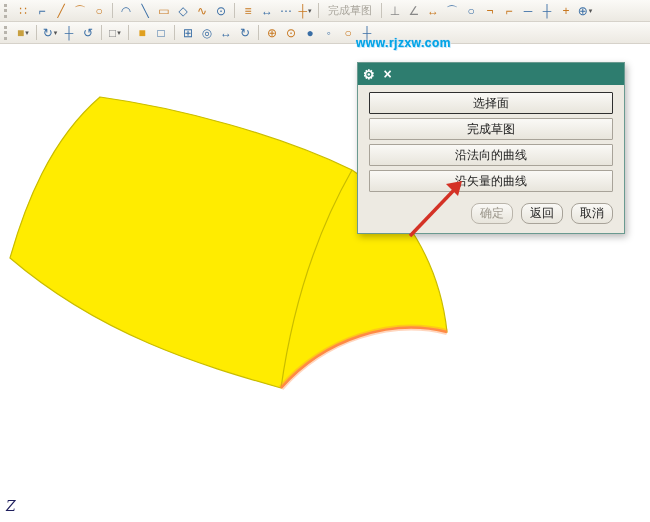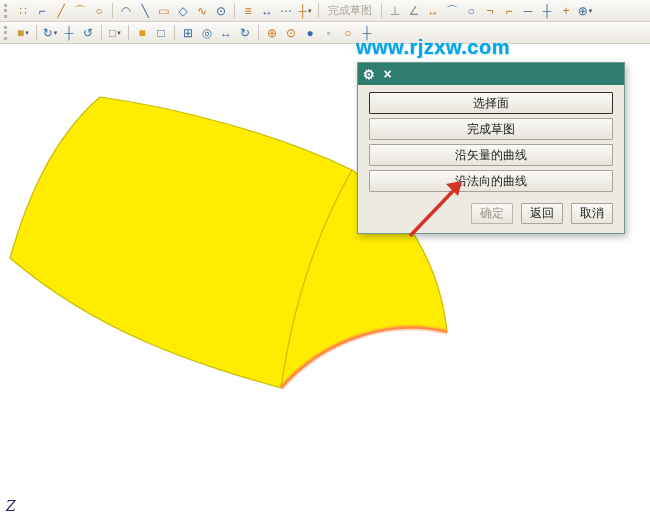--- a/index.html
+++ b/index.html
@@ -30,21 +30,21 @@
   .tb-icon{
     min-width:18px;height:18px;display:inline-flex;align-items:center;justify-content:center;
     font-size:12px;line-height:1;border-radius:2px;cursor:default;user-select:none;
   }
   .tb-icon .dd{font-size:7px;color:#555;margin-left:1px}
   .tb-sep{width:1px;height:15px;background:#c8c4bb;margin:0 3px;flex:none}
   .tb-label{font-size:11px;color:#a9a59c;padding:0 5px;white-space:nowrap}
   
   .watermark{
     position:absolute;left:356px;top:36px;z-index:8;
-    font-size:20px;font-weight:bold;letter-spacing:.5px;
+    font-size:12px;font-weight:bold;letter-spacing:.5px;
     color:var(--watermark-blue);
     text-shadow:0 0 3px #ffffff,0 0 1px #0070c0,1px 1px 0 #bfeaff;
   }
   
   #viewport{position:absolute;left:0;top:0;z-index:1}
   
   .dialog{
     position:absolute;left:357px;top:62px;width:268px;z-index:5;
     background:var(--dialog-bg);
     border:1px solid #6a9a90;
@@ -66,21 +66,21 @@
     height:22px;width:100%;
     background:linear-gradient(#faf9f6,#e8e5dc);
     border:1px solid #a8a399;border-radius:1px;
     font-size:12px;font-family:Liberation Sans, sans-serif;color:#1a1a1a;cursor:pointer;
   }
   .dlg-btn.default{border:1px solid #2f2f2f}
   .dialog-footer{display:flex;justify-content:flex-end;gap:8px;margin-top:7px}
   .footer-btn{
     width:42px;height:21px;
     background:linear-gradient(#faf9f6,#e8e5dc);
-    border:1px solid #a8a399;border-radius:1px;
+    border:1px solid #a8a399;border-radius:8px;
     font-size:12px;font-family:inherit;color:#1a1a1a;cursor:pointer;
   }
   .footer-btn.disabled{color:#9c978c;border-color:#bab5ab;cursor:default}
   
   #arrow-layer{position:absolute;left:0;top:0;z-index:9;pointer-events:none}
   .axis-label{
     position:absolute;left:6px;bottom:8px;z-index:2;
     font-family:"DejaVu Serif",serif;font-style:italic;
     font-size:14px;color:#20205e;
   }
@@ -160,22 +160,22 @@
 <div class="watermark">www.rjzxw.com</div>
 
 <div class="dialog">
   <div class="dialog-title">
     <span class="gear">⚙</span>
     <span class="close-btn">×</span>
   </div>
   <div class="dialog-body">
       <button class="dlg-btn default">选择面</button>
       <button class="dlg-btn">完成草图</button>
+      <button class="dlg-btn">沿法向的曲线</button>
       <button class="dlg-btn">沿矢量的曲线</button>
-      <button class="dlg-btn">沿法向的曲线</button>
       <div class="dialog-footer">
         <button class="footer-btn disabled" disabled="">确定</button>
         <button class="footer-btn">返回</button>
         <button class="footer-btn">取消</button>
       </div>
     </div>
 </div>
 
 <svg id="arrow-layer" width="650" height="522" viewBox="0 0 650 522">
   <line x1="410" y1="236" x2="454" y2="190" stroke="var(--arrow-red)" stroke-width="3.5"></line>

